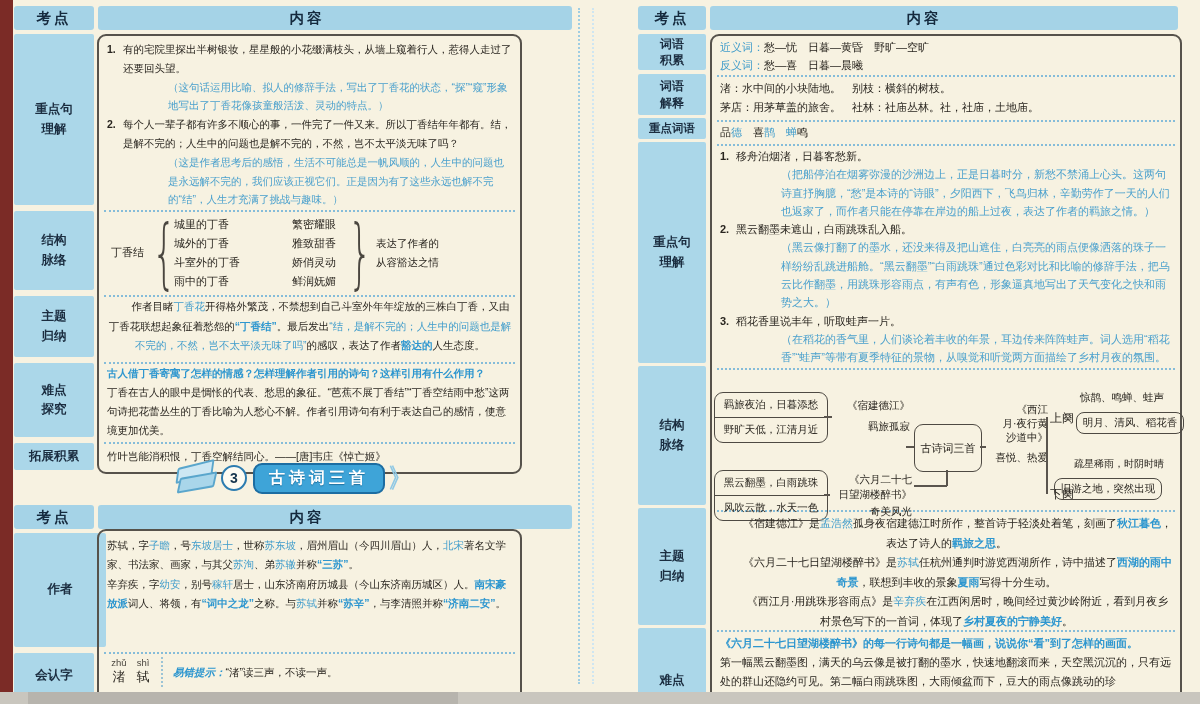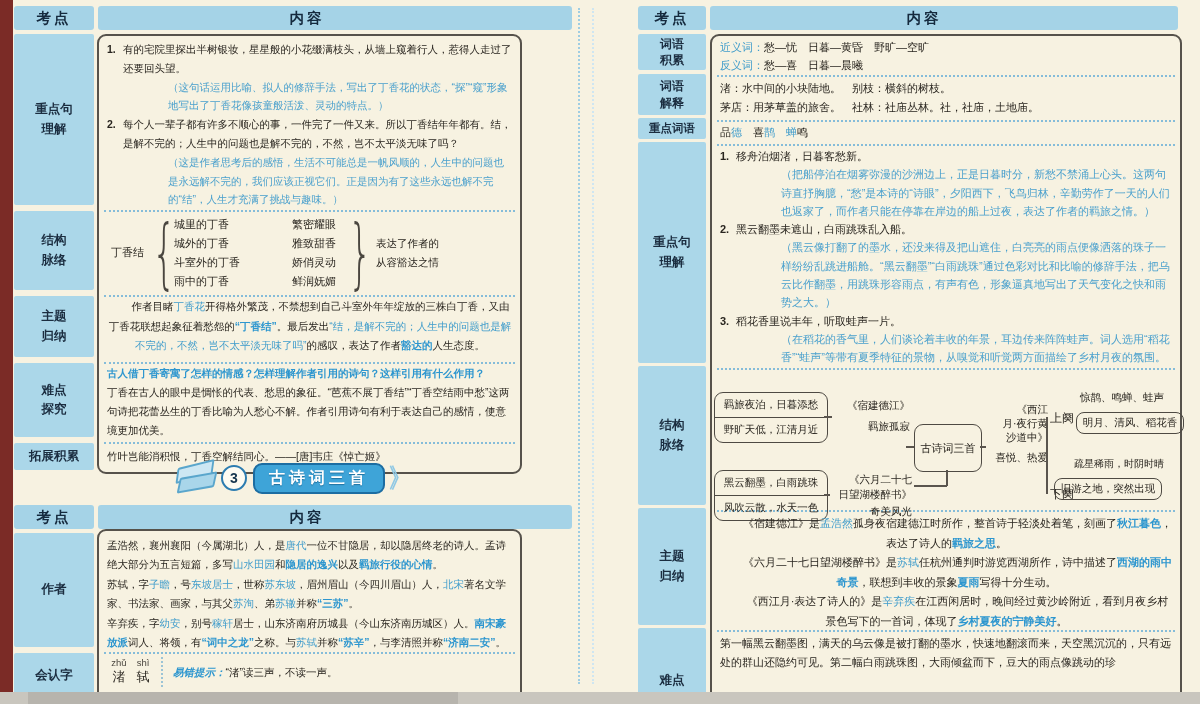--- a/index.html
+++ b/index.html
@@ -167,31 +167,30 @@
       <div class="sec-chev">》</div>
     </div>
 
     <div class="band" style="left:1px;top:505px;width:80px;">
         <span>考点</span>
       </div>
     <div class="band" style="left:85px;top:505px;width:474px;padding-right:56px;box-sizing:border-box;">
         <span>内容</span>
       </div>
 
-    <div class="lab" style="left:1px;top:533px;width:80px;height:114px;">
+    <div class="lab" style="left:1px;top:533px;width:92px;height:114px;">
         <span>作者</span>
       </div>
     <div class="lab" style="left:1px;top:653px;width:80px;height:46px;">
         <span>会认字</span>
       </div>
 
     <div class="cbox" style="left:84px;top:529px;width:421px;height:170px;">
       <div class="sep" style="top:121px;"></div>
       <div class="row bt" style="top:5px;height:114px;line-height:19.4px;">
-        <div><span>孟浩然，襄州襄阳（今属湖北）人，是</span><span class="hl">唐代</span><span>一位不甘隐居，却以隐居终老的诗人。孟诗绝大部分为五言短篇，多写</span><span class="hl">山水田园</span><span>和</span><span class="hlb">隐居的逸兴</span><span>以及</span><span class="hlb">羁旅行役的心情</span><span>。</span></div>
         <div><span>苏轼，字</span><span class="hl">子瞻</span><span>，号</span><span class="hl">东坡居士</span><span>，世称</span><span class="hl">苏东坡</span><span>，眉州眉山（今四川眉山）人，</span><span class="hl">北宋</span><span>著名文学家、书法家、画家，与其父</span><span class="hl">苏洵</span><span>、弟</span><span class="hl">苏辙</span><span>并称</span><span class="hlb">“三苏”</span><span>。</span></div>
         <div><span>辛弃疾，字</span><span class="hl">幼安</span><span>，别号</span><span class="hl">稼轩</span><span>居士，山东济南府历城县（今山东济南历城区）人。</span><span class="hlb">南宋豪放派</span><span>词人、将领，有</span><span class="hlb">“词中之龙”</span><span>之称。与</span><span class="hl">苏轼</span><span>并称</span><span class="hlb">“苏辛”</span><span>，与李清照并称</span><span class="hlb">“济南二安”</span><span>。</span></div>
       </div>
       <div class="row" style="top:126px;height:40px;">
         <div class="pyrow">
           <div class="pych">
               <div class="py">zhǔ</div>
               <div class="ch">渚</div>
             </div>
           <div class="pych">
@@ -318,24 +317,25 @@
         <div class="cl" style="left:192px;top:60px;width:8px;height:1.5px;"></div>
         <div class="cl" style="left:232px;top:84px;width:1.5px;height:16px;"></div>
         <div class="cl" style="left:200px;top:99px;width:33px;height:1.5px;"></div>
         <div class="cl" style="left:266px;top:60px;width:6px;height:1.5px;"></div>
         <div class="cl" style="left:332px;top:31px;width:1.5px;height:77px;"></div>
       </div>
 
       <div class="row bt2 " style="top:478px;height:114px;line-height:19.5px;">
         <div class="ind"><span>《宿建德江》是</span><span class="hl">孟浩然</span><span>孤身夜宿建德江时所作，整首诗于轻淡处着笔，刻画了</span><span class="hlb">秋江暮色</span><span>，表达了诗人的</span><span class="hlb">羁旅之思</span><span>。</span></div>
         <div class="ind"><span>《六月二十七日望湖楼醉书》是</span><span class="hl">苏轼</span><span>任杭州通判时游览西湖所作，诗中描述了</span><span class="hlb">西湖的雨中奇景</span><span>，联想到丰收的景象</span><span class="hlb">夏雨</span><span>写得十分生动。</span></div>
-        <div class="ind"><span>《西江月·表达了诗人的》是</span><span class="hl">辛弃疾</span><span>在江西闲居时，晚间经过黄沙岭附近，看到月夜乡村景色写下的一首词，体现了</span><span class="hlb">乡村夏夜的宁静美好</span><span>。</span></div>
+        <div class="ind"><span>《西江月·用跳珠形容雨点》是</span><span class="hl">辛弃疾</span><span>在江西闲居时，晚间经过黄沙岭附近，看到月夜乡村景色写下的一首词，体现了</span><span class="hlb">乡村夏夜的宁静美好</span><span>。</span></div>
       </div>
 
       <div class="row bt2" style="top:598px;height:78px;line-height:19px;">
+        <div class="q">《六月二十七日望湖楼醉书》的每一行诗句都是一幅画，说说你“看”到了怎样的画面。</div>
         <div>第一幅黑云翻墨图，满天的乌云像是被打翻的墨水，快速地翻滚而来，天空黑沉沉的，只有远处的群山还隐约可见。第二幅白雨跳珠图，大雨倾盆而下，豆大的雨点像跳动的珍</div>
       </div>
     </div>
   </div>
 
   <div class="graybar"></div>
   <div class="graybar-dark"></div>
 </div>
 
 </body></html>

